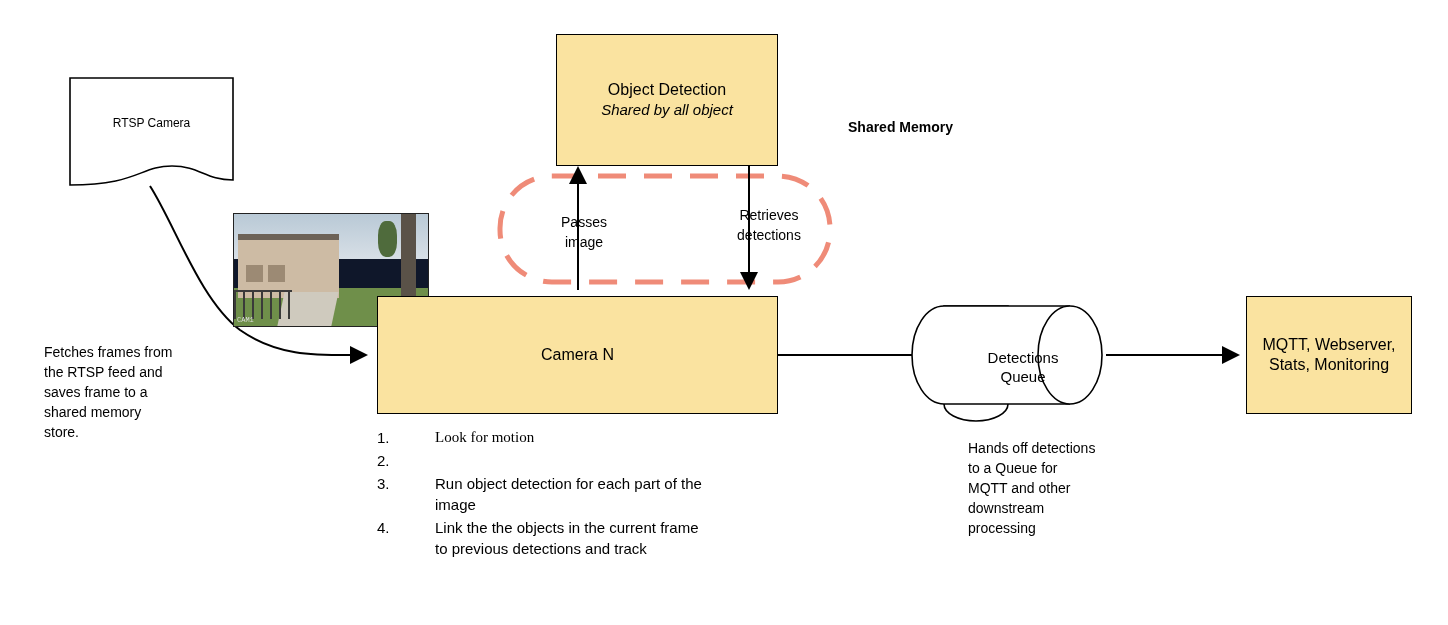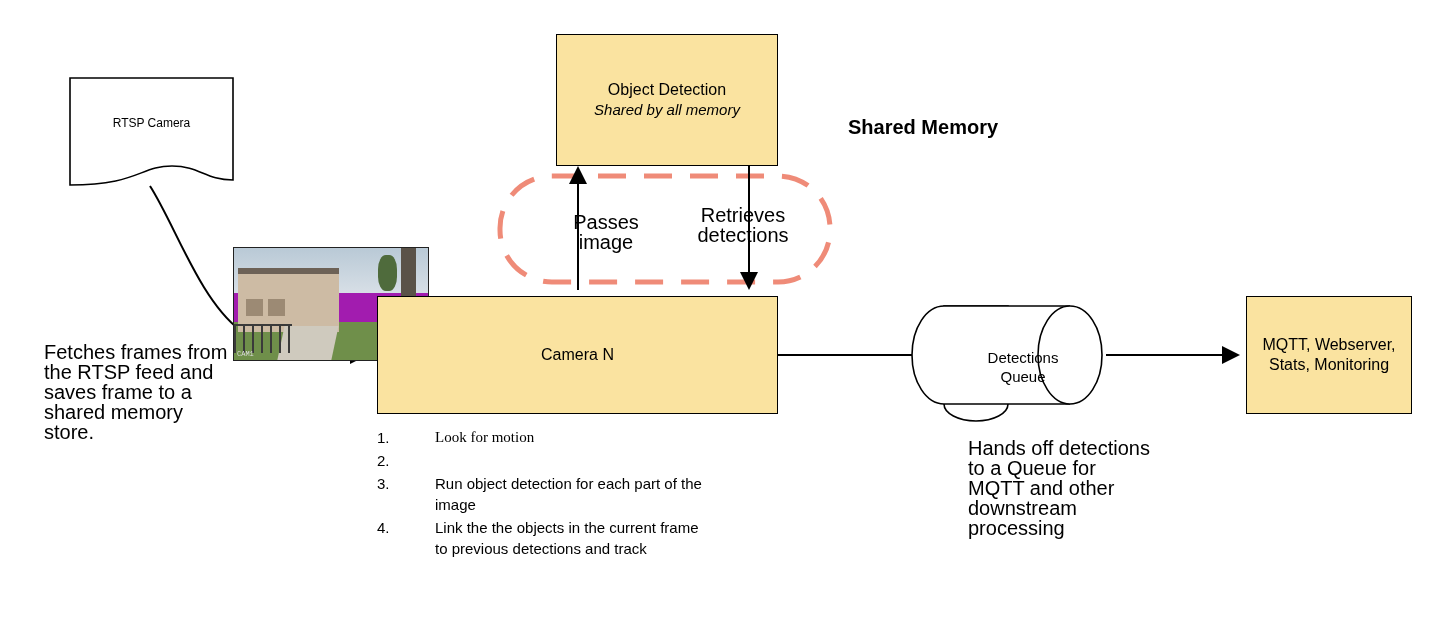--- a/index.html
+++ b/index.html
@@ -43,21 +43,21 @@
     font-size: 16px;
     line-height: 20px;
   }
   .box .subtitle {
     font-size: 15px;
     font-style: italic;
     line-height: 20px;
   }
   .txt {
     position: absolute;
-    font-size: 20px;
+    font-size: 14px;
     line-height: 20px;
     white-space: pre-wrap;
   }
   .txt.bold {
     font-weight: bold;
   }
   .camera-doc {
     position: absolute;
   }
   .camera-doc .label {
@@ -65,22 +65,21 @@
     left: 0;
     top: 38px;
     width: 100%;
     text-align: center;
     font-size: 12px;
   }
   .thumb {
     position: absolute;
     border: 1px solid #222222;
     overflow: hidden;
-    background: #a21caf;
-    margin-top: 34px;
+    background: #0f172a;
   }
   .thumb .sky {
     position: absolute; left: 0; top: 0; right: 0; height: 40%;
     background: linear-gradient(#b9c9d6, #d7dfe6);
   }
   .thumb .house {
     position: absolute; left: 2%; top: 18%; width: 52%; height: 52%;
     background: #cdbba4;
     border-top: 6px solid #6d6257;
   }
@@ -203,26 +202,26 @@
     </div>
     <div class="walk"></div>
     <div class="fence"></div>
     <div class="tree"></div>
     <div class="post"></div>
     <div class="stamp">CAM1</div>
   </div>
 
   <div class="node box" style="left:556px; top:34px; width:222px; height:132px;">
     <div class="title">Object Detection</div>
-    <div class="subtitle">Shared by all memory</div>
-  </div>
-
-  <div class="txt" style="left:563px; top:212px; width:86px; text-align:center;">Passes
+    <div class="subtitle">Shared by all object</div>
+  </div>
+
+  <div class="txt" style="left:541px; top:212px; width:86px; text-align:center;">Passes
 image</div>
-  <div class="txt" style="left:688px; top:205px; width:110px; text-align:center;">Retrieves
+  <div class="txt" style="left:714px; top:205px; width:110px; text-align:center;">Retrieves
 detections</div>
 
   <div class="txt bold" style="left:848px; top:117px; width:230px;">Shared Memory</div>
 
   <div class="node box" style="left:377px; top:296px; width:401px; height:118px;">
     <div class="title">Camera N</div>
   </div>
 
   <div class="cylinder" style="left:944px; top:306px; width:158px; height:98px;">
     <div class="cyl-label" style="white-space:pre-line;">Detections

